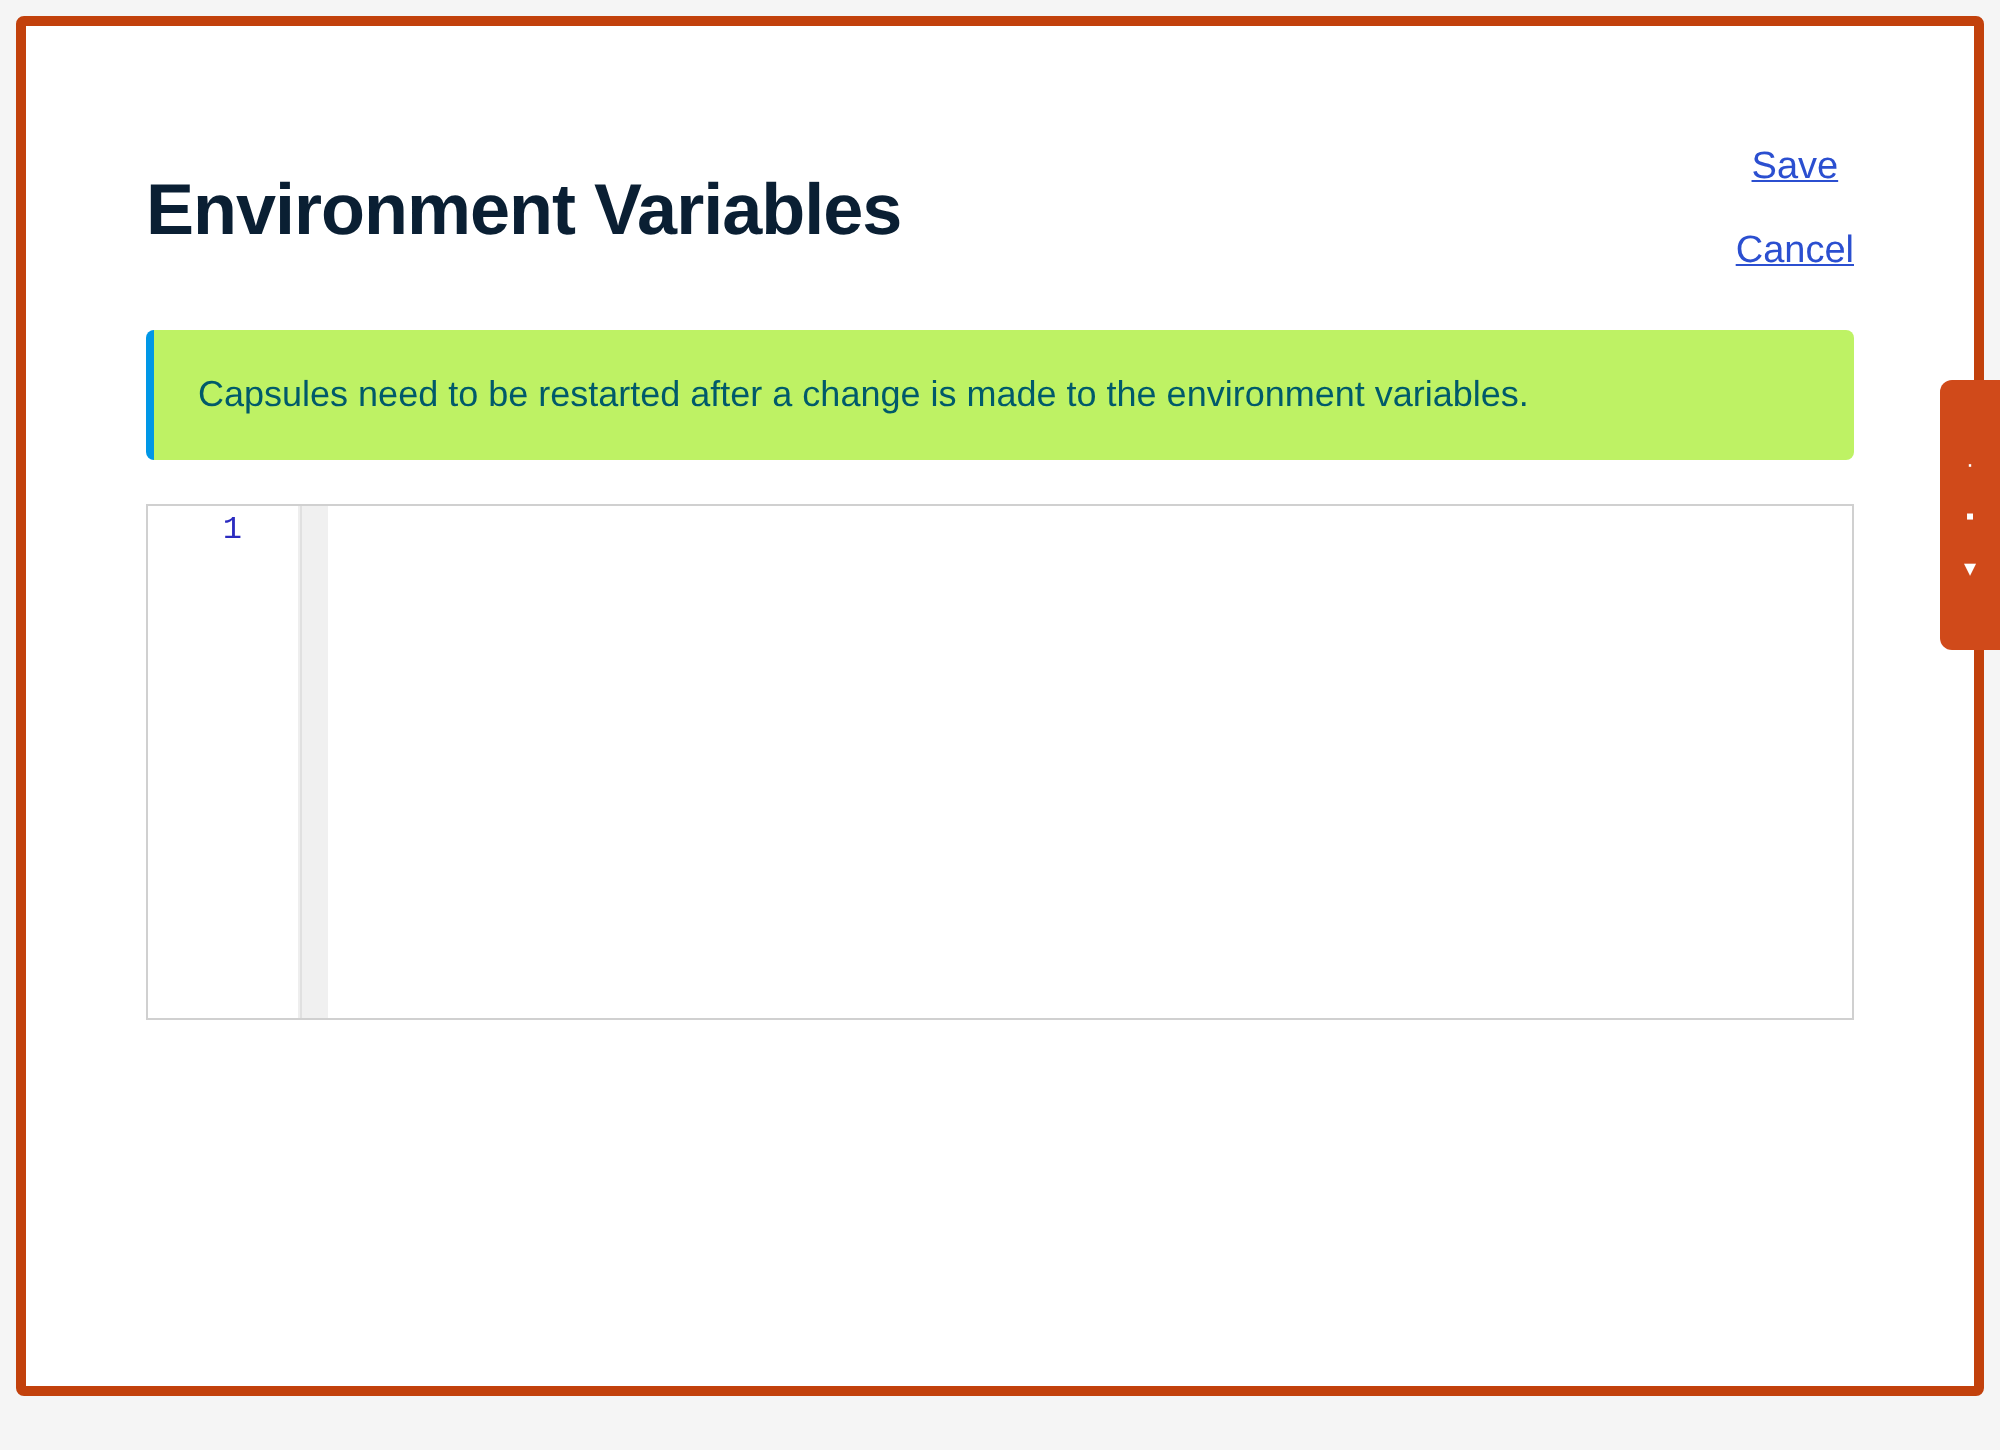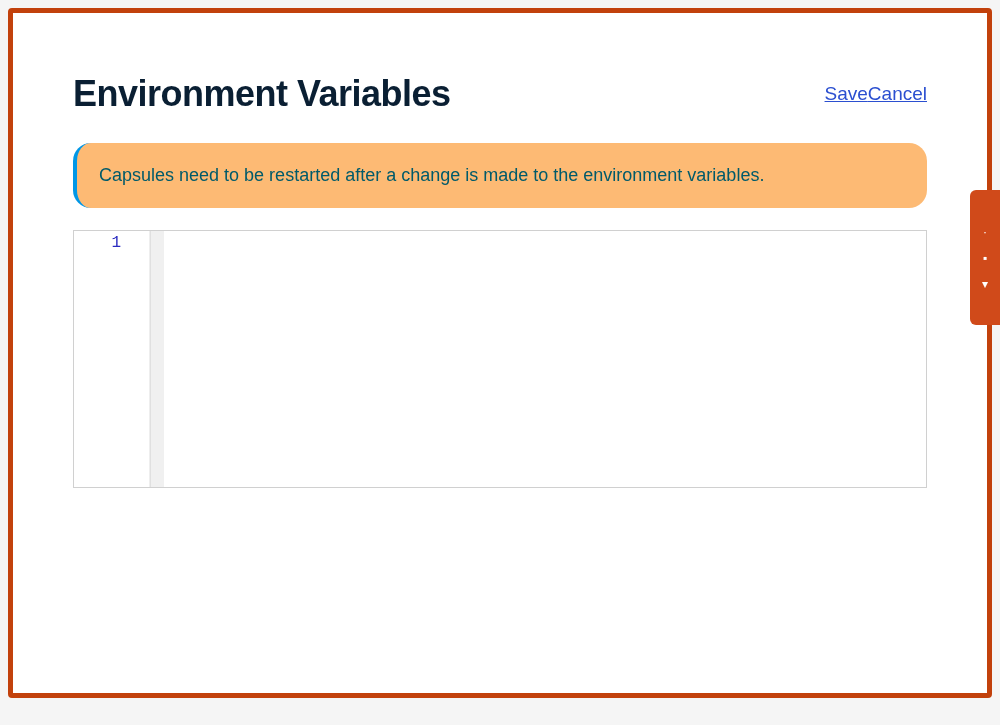--- a/index.html
+++ b/index.html
@@ -34,37 +34,39 @@
     
     .title {
       font-size: 36px;
       font-weight: 700;
       color: #0a1f33;
       letter-spacing: -0.5px;
     }
     
     .actions {
       display: flex;
+      gap: 20px;
+      flex-direction: column;
     }
     
     .action-link {
       color: #2b4fd0;
       text-decoration: underline;
       font-size: 19px;
       cursor: pointer;
       background: none;
       border: none;
       font-family: inherit;
       padding: 0;
     }
     
     .info-banner {
-      background: #fdba74;
+      background: #bef264;
       border-left: 4px solid #0097e6;
-      border-radius: 18px;
+      border-radius: 4px;
       padding: 20px 22px;
       margin-bottom: 22px;
     }
     
     .info-text {
       color: #005a6a;
       font-size: 18px;
       line-height: 1.4;
     }
     

